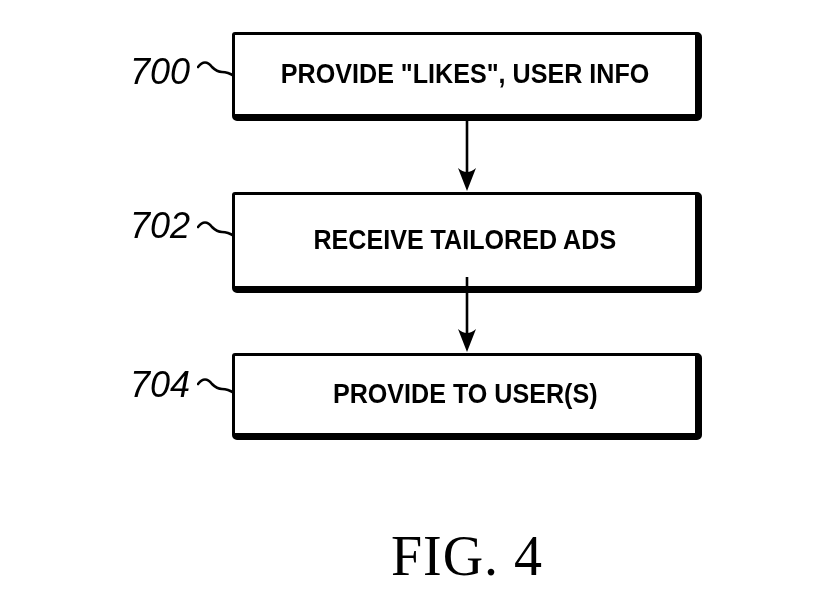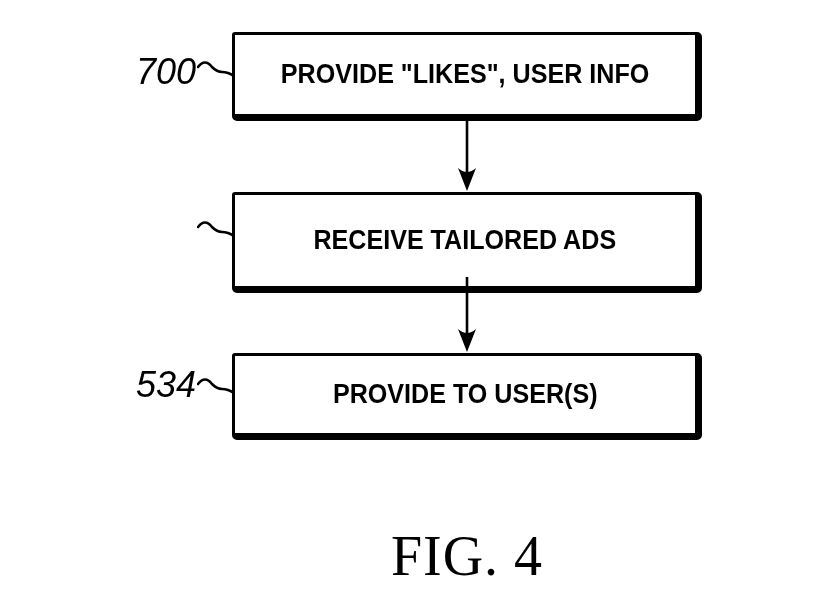--- a/index.html
+++ b/index.html
@@ -34,21 +34,21 @@
     font-size: 27px;
     font-weight: bold;
     letter-spacing: 0px;
     white-space: nowrap;
     transform: scaleX(0.93);
     transform-origin: center;
   }
   .ref-label {
     position: absolute;
     width: 72px;
-    text-align: center;
+    text-align: left;
     font-style: italic;
     font-size: 36px;
     line-height: 36px;
     white-space: nowrap;
   }
   .connector {
     position: absolute;
   }
   .arrow {
     position: absolute;
@@ -76,33 +76,34 @@
   </svg>
   <div class="node-box" style="top:32px; height:89px;">
     <span class="node-text">PROVIDE "LIKES", USER INFO</span>
   </div>
 
   <svg class="arrow" style="left:454px; top:121px;" width="26" height="71" viewBox="0 0 26 71">
     <line x1="13" y1="0" x2="13" y2="52" stroke="#000000" stroke-width="2.6"></line>
     <path d="M13,70 L4,47 Q13,55 22,47 Z" fill="#000000"></path>
   </svg>
 
+  <div class="ref-label" style="left:130px; top:208px;">702</div>
   <svg class="connector" style="left:197px; top:218px;" width="38" height="24" viewBox="0 0 38 24">
     <path d="M1,9 Q8,0 15,9 Q20,14 25,14 Q31,14 37,18" fill="none" stroke="#000000" stroke-width="2.6" stroke-linecap="round"></path>
   </svg>
   <div class="node-box" style="top:192px; height:101px;">
     <span class="node-text">RECEIVE TAILORED ADS</span>
   </div>
 
   <svg class="arrow" style="left:454px; top:277px;" width="26" height="76" viewBox="0 0 26 76">
     <line x1="13" y1="0" x2="13" y2="57" stroke="#000000" stroke-width="2.6"></line>
     <path d="M13,75 L4,52 Q13,60 22,52 Z" fill="#000000"></path>
   </svg>
 
-  <div class="ref-label" style="left:130px; top:367px;">534</div>
+  <div class="ref-label" style="left:130px; top:367px;">704</div>
   <svg class="connector" style="left:197px; top:375px;" width="38" height="24" viewBox="0 0 38 24">
     <path d="M1,9 Q8,0 15,9 Q20,14 25,14 Q31,14 37,18" fill="none" stroke="#000000" stroke-width="2.6" stroke-linecap="round"></path>
   </svg>
   <div class="node-box" style="top:353px; height:87px;">
     <span class="node-text">PROVIDE TO USER(S)</span>
   </div>
 
   <div class="caption">FIG. 4</div>
 
 </div>

